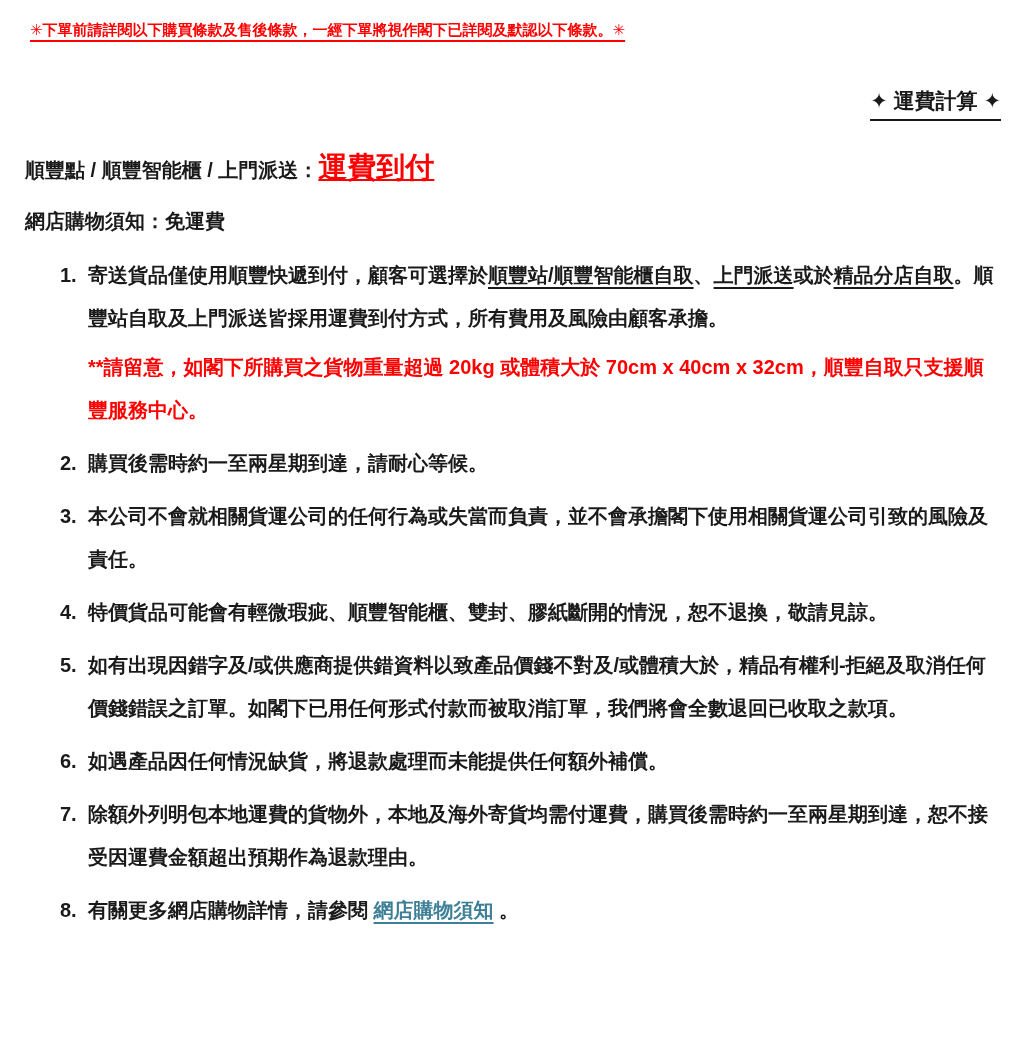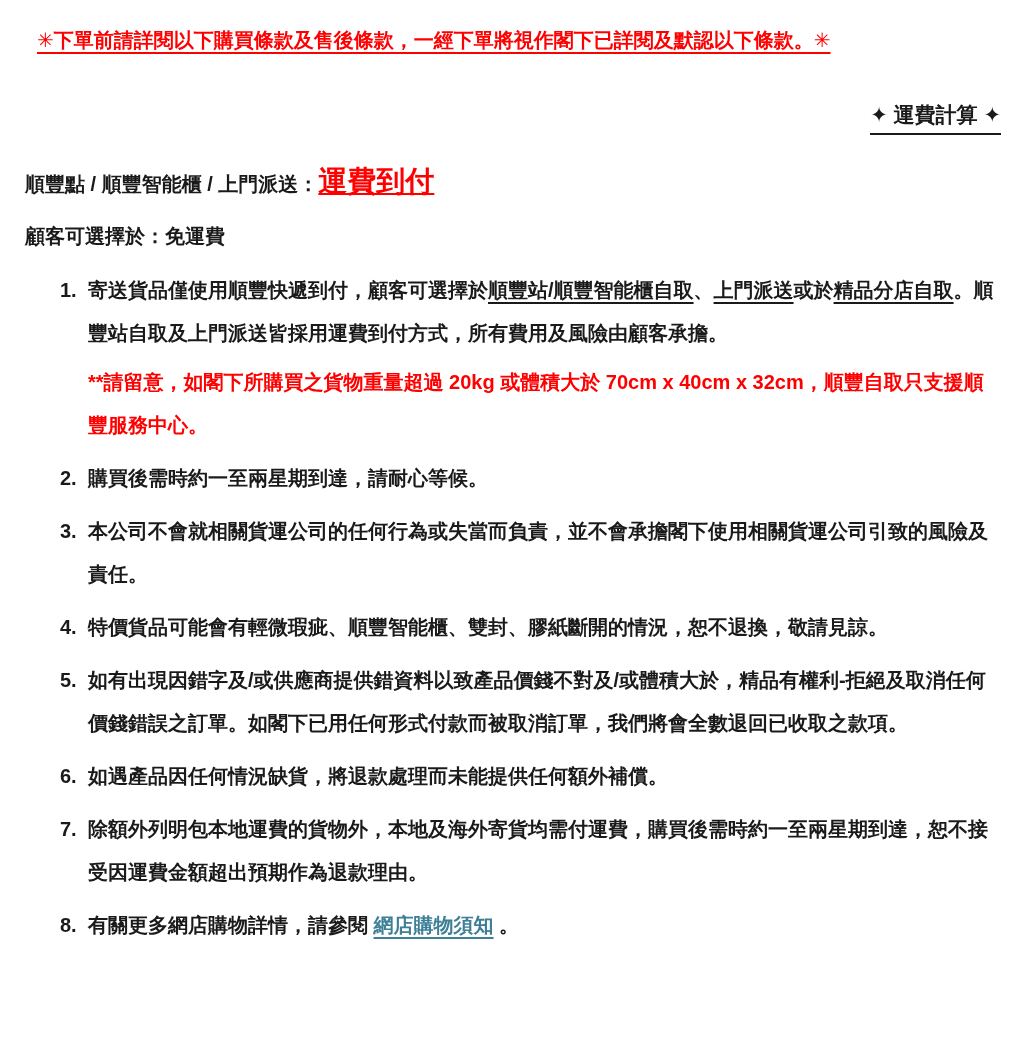--- a/index.html
+++ b/index.html
@@ -14,23 +14,23 @@
     background:#ffffff;
     font-family:"Liberation Sans","DejaVu Sans",sans-serif;
     font-weight:bold;
     color:var(--text);
     overflow:hidden;
   }
   .page{padding:14px 25px 0 25px;}
 
   .top-notice{
     color:var(--alert);
-    font-size:20px;
+    font-size:15px;
     line-height:1.45;
-    margin:12px;
+    margin:5px;
   }
   .top-notice .u{
     text-decoration:underline;
     text-decoration-thickness:2px;
     text-underline-offset:5px;
   }
 
   .section-heading{
     font-size:21px;
     margin:0;
@@ -103,21 +103,21 @@
   </p>
 
   <h2 class="section-heading heading-shipping">
     <span class="hl">✦ 運費計算 ✦</span>
   </h2>
 
   <p class="sf-line">
     <span>順豐點 / 順豐智能櫃 / 上門派送：</span><span class="cod">運費到付</span>
   </p>
 
-  <p class="pickup-line">顧客可選擇於：免運費</p>
+  <p class="pickup-line">網店購物須知：免運費</p>
 
 
   <ol class="terms">
 
     <li>
       <span class="num">1.</span>
       <div class="term-body">
         <p><span>寄送貨品僅使用順豐快遞到付，顧客可選擇於</span><u class="seg">順豐站/順豐智能櫃自取</u><span>、</span><u class="seg">上門派送</u><span>或於</span><u class="seg">精品分店自取</u><span>。順豐站自取及上門派送皆採用運費到付方式，所有費用及風險由顧客承擔。</span></p>
         <p class="note">**請留意，如閣下所購買之貨物重量超過 20kg 或體積大於 70cm x 40cm x 32cm，順豐自取只支援順豐服務中心。</p>
       </div>

